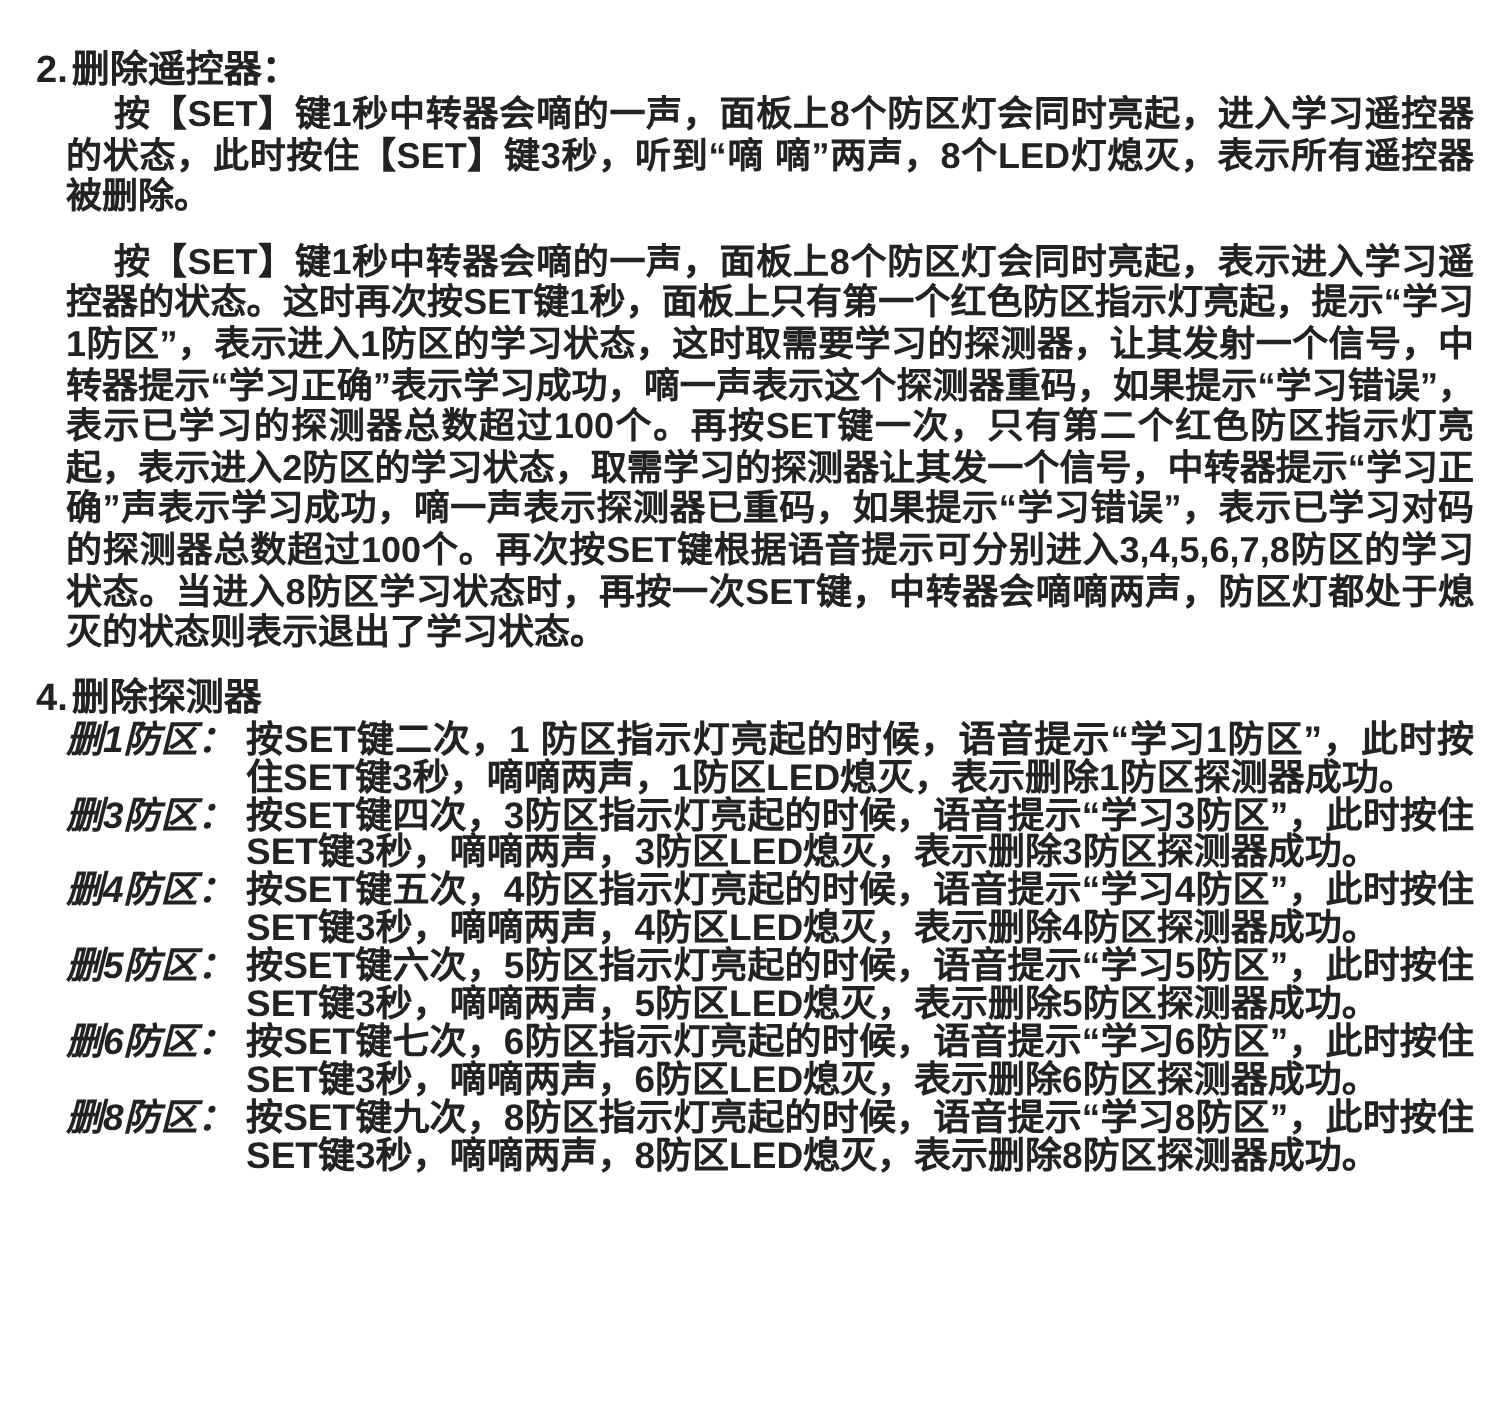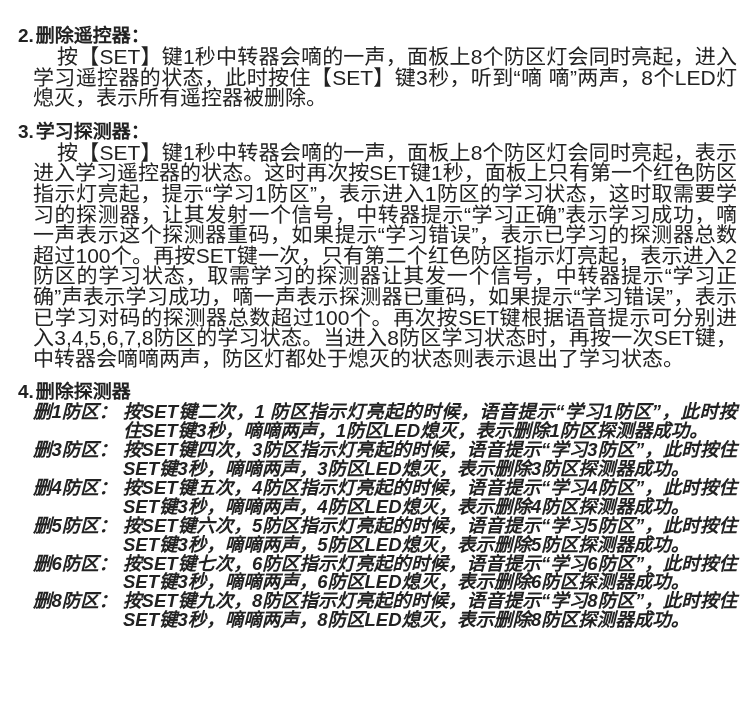--- a/index.html
+++ b/index.html
@@ -28,25 +28,25 @@
     line-height: 21px;
     font-weight: bold;
     white-space: nowrap;
   }
   .section-heading .num {
     display: inline-block;
     margin-right: 2px;
   }
   .para {
     margin: 1px 13px 0 33px;
-    font-size: 21px;
+    font-size: 18px;
     line-height: 20.6px;
     text-align: justify;
     text-indent: 24px;
-    font-weight: normal;
+    font-weight: bold;
   }
   .note {
     margin: 0 13px 0 33px;
     font-size: 19px;
     line-height: 20.6px;
     text-align: justify;
     text-indent: -4px;
     font-weight: bold;
   }
   .sec3 { margin-top: 12px; }
@@ -63,39 +63,35 @@
   }
   .zone-label {
     flex: 0 0 90px;
     width: 90px;
     white-space: nowrap;
     font-style: italic;
   }
   .zone-text {
     flex: 1 1 auto;
     text-align: justify;
-    font-style: italic;
   }
 </style>
 </head>
 <body>
 
 <div class="page">
 
   <div class="section">
     <div class="section-heading">
       <span class="num">2.</span><span>删除遥控器：</span>
     </div>
     <div class="para">按【SET】键1秒中转器会嘀的一声，面板上8个防区灯会同时亮起，进入学习遥控器的状态，此时按住【SET】键3秒，听到“嘀 嘀”两声，8个LED灯熄灭，表示所有遥控器被删除。</div>
   </div>
 
   <div class="section sec3">
-    <div class="section-heading">
-      <span class="num">3.</span><span>学习探测器：</span>
-    </div>
     <div class="para">按【SET】键1秒中转器会嘀的一声，面板上8个防区灯会同时亮起，表示进入学习遥控器的状态。这时再次按SET键1秒，面板上只有第一个红色防区指示灯亮起，提示“学习1防区”，表示进入1防区的学习状态，这时取需要学习的探测器，让其发射一个信号，中转器提示“学习正确”表示学习成功，嘀一声表示这个探测器重码，如果提示“学习错误”，表示已学习的探测器总数超过100个。再按SET键一次，只有第二个红色防区指示灯亮起，表示进入2防区的学习状态，取需学习的探测器让其发一个信号，中转器提示“学习正确”声表示学习成功，嘀一声表示探测器已重码，如果提示“学习错误”，表示已学习对码的探测器总数超过100个。再次按SET键根据语音提示可分别进入3,4,5,6,7,8防区的学习状态。当进入8防区学习状态时，再按一次SET键，中转器会嘀嘀两声，防区灯都处于熄灭的状态则表示退出了学习状态。</div>
   </div>
 
   <div class="section sec4">
     <div class="section-heading">
       <span class="num">4.</span><span>删除探测器</span>
     </div>
     <div class="zones">
       <div class="zone-row">
         <div class="zone-label">删1防区：</div>

